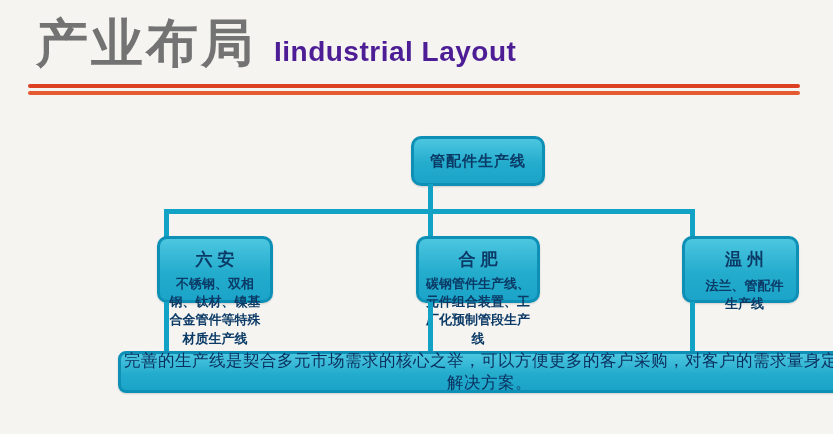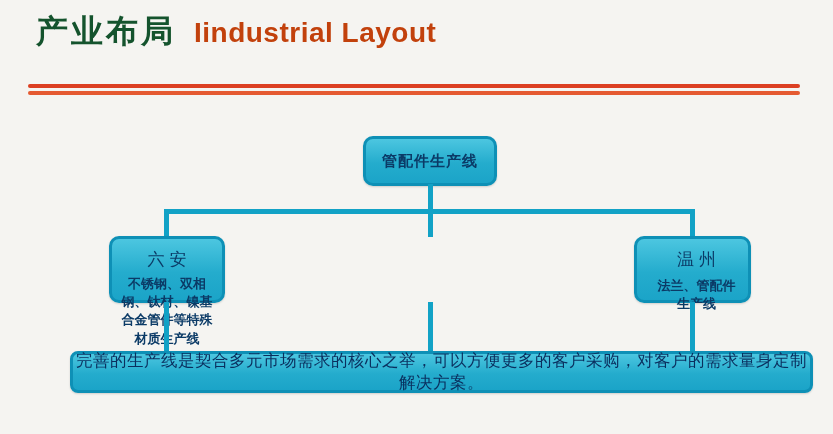--- a/index.html
+++ b/index.html
@@ -3,37 +3,38 @@
 <meta charset="utf-8">
 <style>
   html,body{margin:0;padding:0;background:#e9e8e6;}
   .slide{
     position:relative;width:833px;height:434px;overflow:hidden;
     background:#f5f4f1;
     font-family:"Liberation Sans","DejaVu Sans",sans-serif;
   }
   
   .title-row{position:absolute;left:36px;top:12px;display:flex;align-items:baseline;gap:18px;}
-  .title-zh{font-size:32px;font-weight:bold;color:#14532d;letter-spacing:3px;line-height:1.2;}
-  .title-en{font-size:28px;font-weight:bold;color:#c2410c;letter-spacing:0.5px;}
+  .title-zh{font-size:52px;font-weight:bold;color:#737373;letter-spacing:3px;line-height:1.2;}
+  .title-en{font-size:28px;font-weight:bold;color:#4c1d95;letter-spacing:0.5px;}
   .rule{position:absolute;left:28px;width:772px;height:4px;border-radius:2px;}
   .rule-top{top:84px;background:#dc3f22;}
   .rule-bottom{top:91px;background:#e55a31;}
   
   .node{
     position:absolute;box-sizing:border-box;text-align:center;
     background:linear-gradient(180deg,#4cc6e0 0%,#24accd 55%,#1ba4c8 100%);
     border:3px solid #0e90b6;border-radius:10px;color:#0b3a66;
     box-shadow:0 1px 2px rgba(0,0,0,0.15);
+    margin-left:48px;
   }
   .root-node{left:363px;top:136px;width:134px;height:50px;
     display:flex;align-items:center;justify-content:center;
     font-size:15px;font-weight:bold;letter-spacing:1px;}
   .child{top:236px;height:67px;padding-top:9px;}
-  .child .label{font-size:17px;font-weight:normal;letter-spacing:5px;text-indent:5px;}
+  .child .label{font-size:17px;font-weight:bold;letter-spacing:5px;text-indent:5px;}
   .child .desc{font-size:13px;font-weight:bold;line-height:1.4;margin-top:4px;padding:0 7px;}
   .node-luan{left:109px;width:116px;}
   .node-hefei{left:368px;width:124px;}
   .node-wenzhou{left:634px;width:117px;padding-left:8px;}
   .node-wenzhou .desc{margin-top:6px;}
   
   .line{position:absolute;background:#12a2c6;}
   .v-root{left:428px;top:184px;width:5px;height:27px;}
   .h-main{left:164px;top:209px;width:531px;height:5px;}
   .v-drop-left{left:164px;top:209px;width:5px;height:28px;}
@@ -69,20 +70,24 @@
   <div class="line v-root"></div>
   <div class="line h-main"></div>
   <div class="line v-drop-left"></div>
   <div class="line v-drop-mid"></div>
   <div class="line v-drop-right"></div>
 
   <div class="node child node-luan">
     <div class="label">六安</div>
     <div class="desc">不锈钢、双相钢、钛材、镍基合金管件等特殊材质生产线</div>
   </div>
+  <div class="node child node-hefei">
+    <div class="label">合肥</div>
+    <div class="desc">碳钢管件生产线、元件组合装置、工厂化预制管段生产线</div>
+  </div>
   <div class="node child node-wenzhou">
     <div class="label">温州</div>
     <div class="desc">法兰、管配件生产线</div>
   </div>
 
   <div class="line v-foot-left"></div>
   <div class="line v-foot-mid"></div>
   <div class="line v-foot-right"></div>
 
   <div class="node footer-bar">

